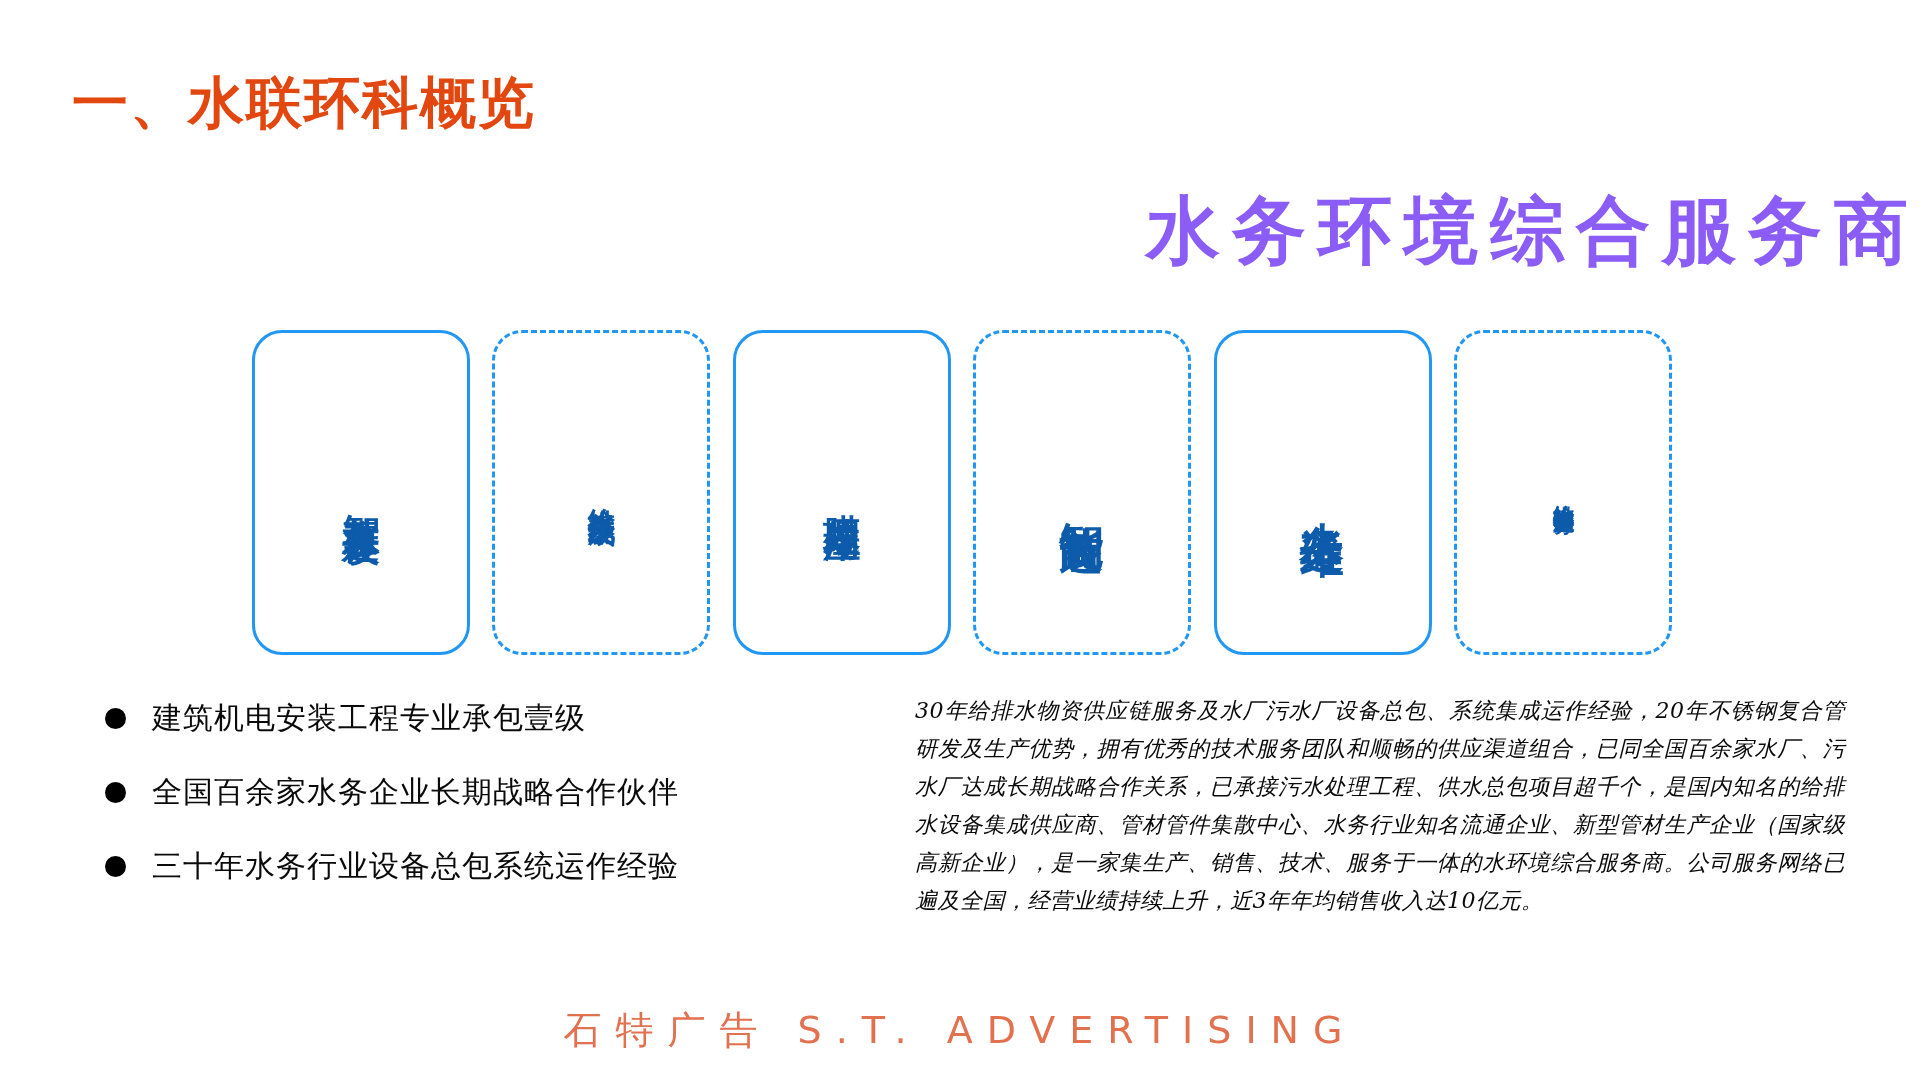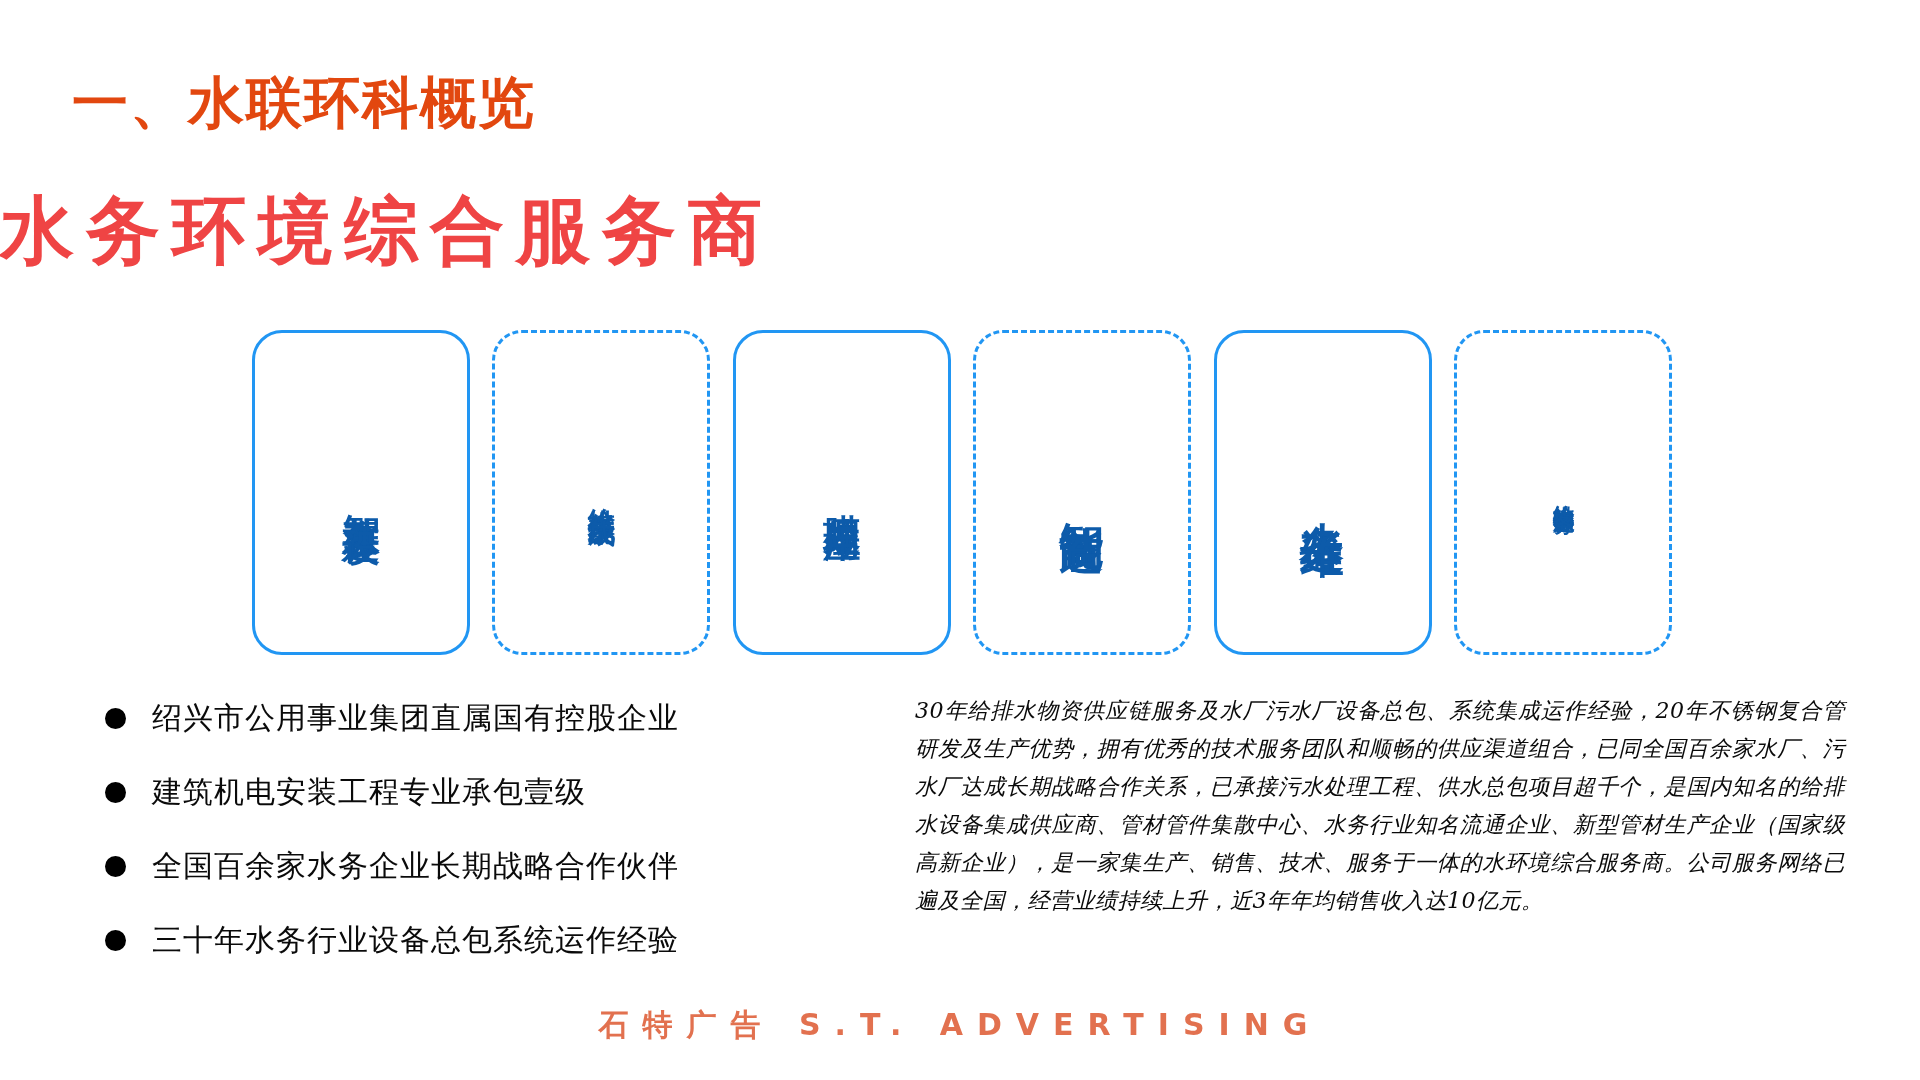--- a/index.html
+++ b/index.html
@@ -28,25 +28,25 @@
     font-family: "DejaVu Sans", "Liberation Sans", sans-serif;
     margin-top: 24px;
   }
 
   
   #headline {
     position: absolute;
     left: 0;
     right: 0;
     top: 182px;
-    text-align: left;
+    text-align: right;
     font-size: 74px;
     font-weight: 700;
     letter-spacing: 12px;
-    color: #ef4444;
+    color: #8b5cf6;
     font-family: "DejaVu Sans", "Liberation Sans", sans-serif;
     white-space: nowrap;
   }
 
   
   #pillar-row {
     position: absolute;
     left: 252px;
     top: 330px;
     width: 1420px;
@@ -136,26 +136,25 @@
     font-style: italic;
   }
 
   
   #footer {
     position: absolute;
     left: 0;
     right: 0;
     top: 1005px;
     text-align: center;
-    font-size: 30px;
+    font-size: 38px;
     letter-spacing: 14px;
     color: #E2714F;
     font-family: "DejaVu Sans", "Liberation Sans", sans-serif;
     white-space: nowrap;
-    font-weight: bold;
   }
 </style>
 </head>
 <body>
 
 <div id="section-title">一、水联环科概览</div>
 
 <div id="headline">水务环境综合服务商</div>
 
 <div id="pillar-row">
@@ -183,24 +182,20 @@
   <div class="pillar-box dashed">
     <span class="pillar-label size-xs">给排水物资供应链服务</span>
   </div>
 
 </div>
 
 <div id="lower">
 
   <div id="bullet-list">
 
-    <div class="bullet-item">
-      <span class="bullet-dot"></span>
-      <span class="bullet-text">绍兴市公用事业集团直属国有控股企业</span>
-    </div>
 
     <div class="bullet-item">
       <span class="bullet-dot"></span>
       <span class="bullet-text">建筑机电安装工程专业承包壹级</span>
     </div>
 
     <div class="bullet-item">
       <span class="bullet-dot"></span>
       <span class="bullet-text">全国百余家水务企业长期战略合作伙伴</span>
     </div>

